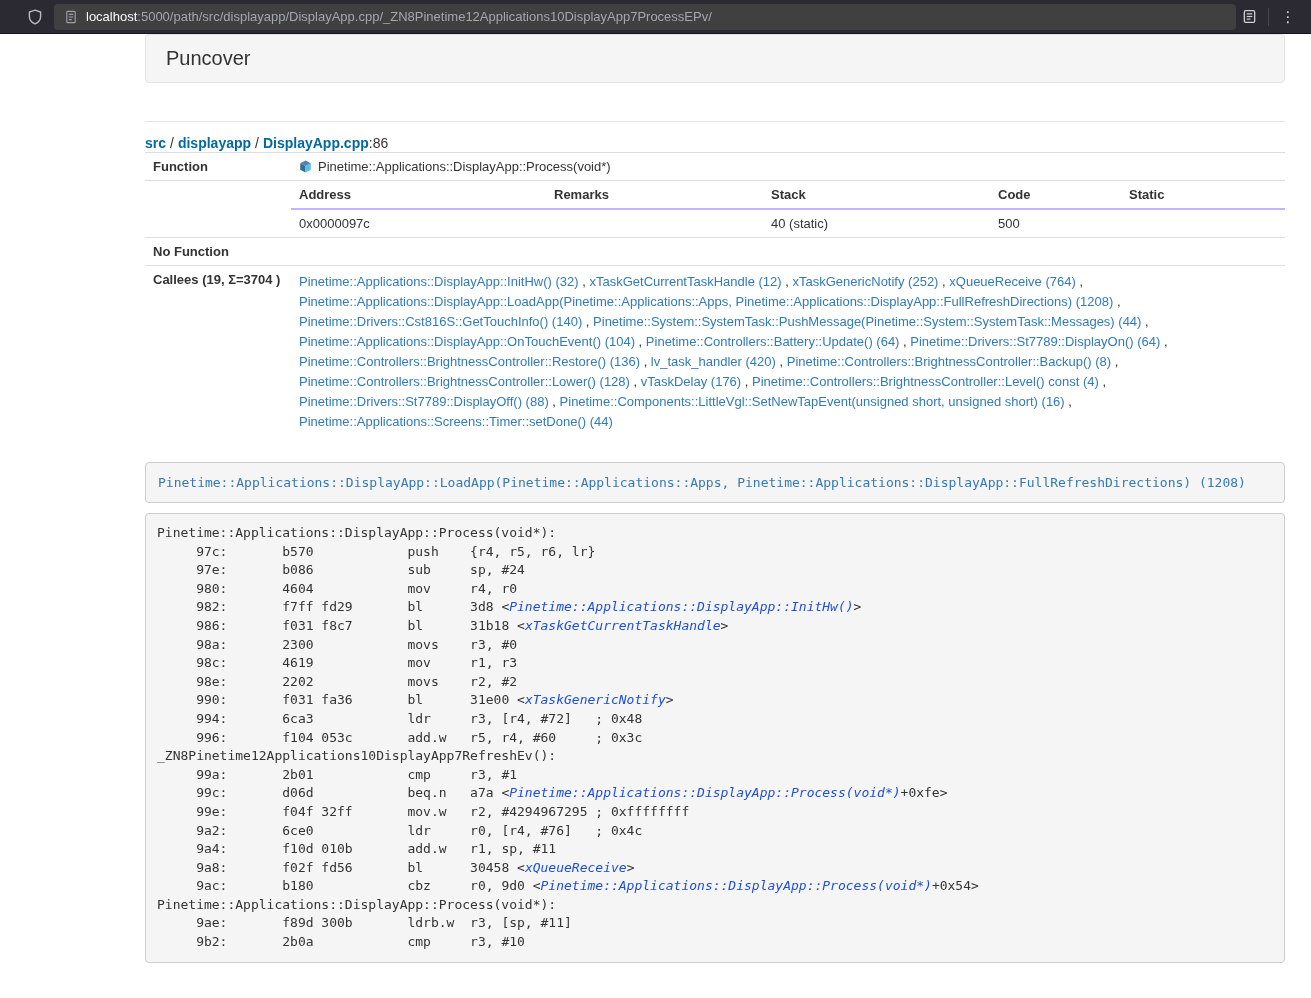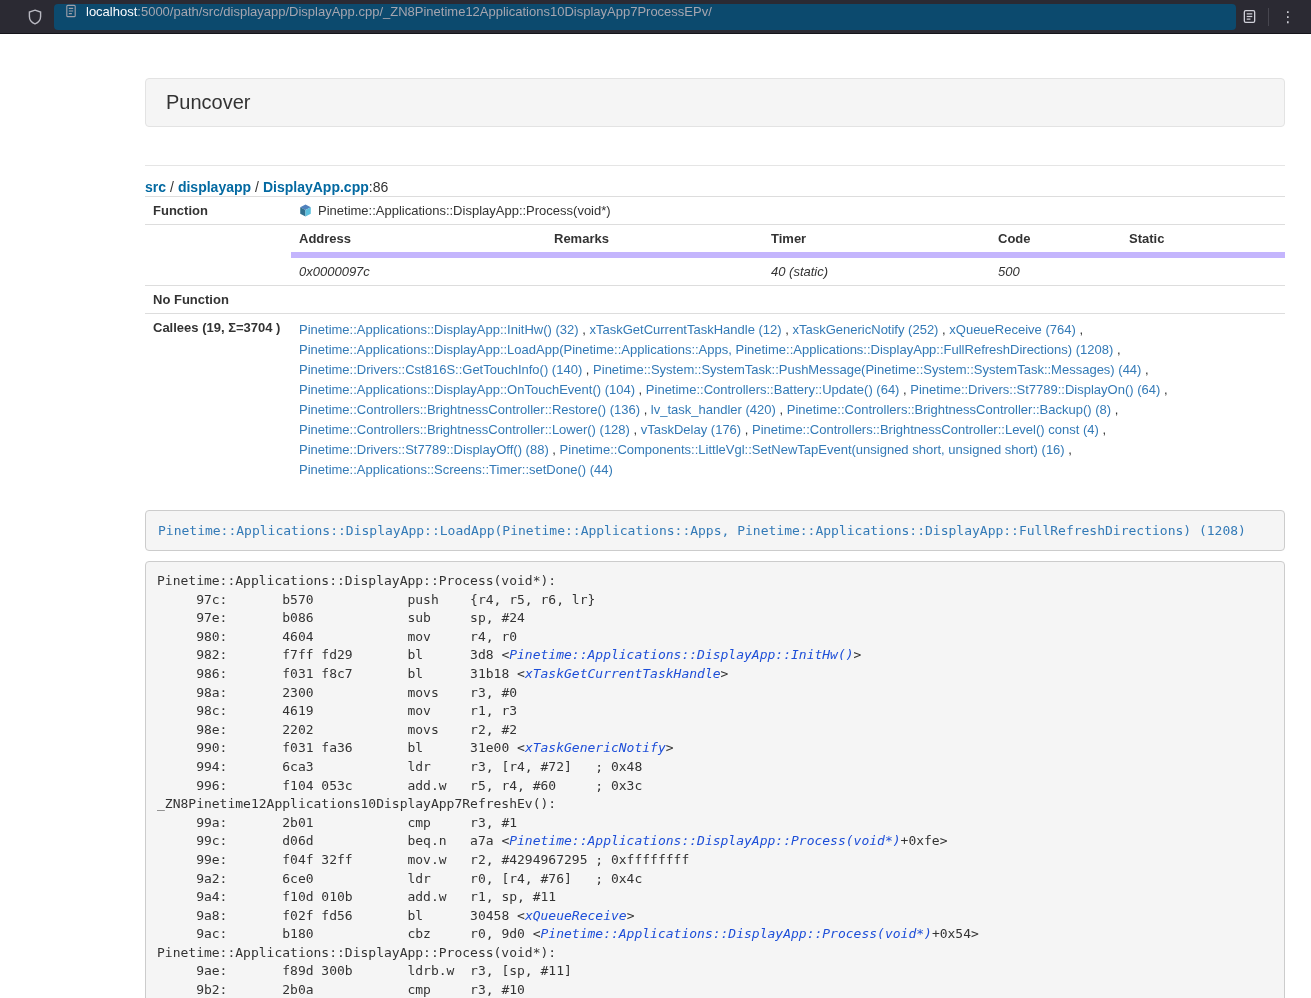--- a/index.html
+++ b/index.html
@@ -4,45 +4,45 @@
 <style>
   * { margin:0; padding:0; box-sizing:border-box; }
   html,body { background:#ffffff; }
   body { font-family:"Liberation Sans","DejaVu Sans",sans-serif; color:#333; }
   .viewport { width:1311px; height:998px; overflow:hidden; background:#ffffff; position:relative; }
 
   
   .chrome { height:34px; background:#2b2a33; border-bottom:1px solid #15141a; display:flex; align-items:center; padding:0 10px; }
   .chrome .icon-btn { display:flex; align-items:center; justify-content:center; width:26px; height:26px; border-radius:4px; cursor:pointer; flex:0 0 auto; }
   .shield-wrap { margin-left:12px; margin-right:6px; }
-  .urlbar { flex:1 1 auto; height:26px; background:#0c4a6e; border-radius:4px; display:flex; padding:0 10px; gap:8px; overflow:hidden; }
+  .urlbar { flex:1 1 auto; height:26px; background:#404040; border-radius:4px; display:flex; align-items:center; padding:0 10px; gap:8px; overflow:hidden; }
   .url-text { font-size:13px; color:#a5a5af; white-space:nowrap; overflow:hidden; }
   .url-host { color:#fbfbfe; }
   .chrome-divider { width:1px; height:18px; background:#47464f; margin:0 6px; }
   .kebab { font-size:15px; color:#d2d2da; line-height:1; }
 
   
   .container { margin-left:145px; width:1140px; }
-  .jumbotron { margin-top:44px; background:#f5f5f5; border:1px solid #e3e3e3; border-radius:4px; padding:12px 20px; font-size:20px; color:#333; }
+  .jumbotron { background:#f5f5f5; border:1px solid #e3e3e3; border-radius:4px; padding:12px 20px; font-size:20px; color:#333; }
   hr.rule { border:none; border-top:1px solid #e5e5e5; margin-top:38px; }
 
   .breadcrumb { margin-top:13px; font-size:14px; color:#333; }
   .breadcrumb a { color:#0369a1; text-decoration:none; font-weight:700; cursor:pointer; }
   .breadcrumb .sep { margin:0 4px; color:#333; }
 
   table.fn-table { width:100%; border-collapse:collapse; margin-top:1px; font-size:13px; color:#333; }
   table.fn-table > tbody > tr > th,
   table.fn-table > tbody > tr > td { border-top:1px solid #ddd; padding:6px 8px; text-align:left; vertical-align:top; }
   table.fn-table th.row-label { width:146px; font-weight:700; white-space:nowrap; }
   td.stats-cell { padding:0 !important; }
 
   table.inner-table { width:100%; border-collapse:collapse; font-size:13px; }
   table.inner-table th, table.inner-table td { padding:6px 8px; text-align:left; }
   table.inner-table thead th { font-weight:700; }
-  table.inner-table tbody td { border-top:6px solid #c4b5fd;font-style:italic; }
+  table.inner-table tbody td { border-top:2px solid #c4b5fd; }
   .col-address { width:255px; } .col-remarks { width:217px; } .col-stack { width:227px; } .col-code { width:131px; }
 
   .fn-name-wrap { display:flex; align-items:center; gap:6px; }
   .callees-cell { line-height:20px; }
   a.callee-link { color:#337ab7; text-decoration:none; cursor:pointer; }
 
   .highlight-box { margin-top:24px; border:1px solid #ccc; background:#f5f5f5; border-radius:4px; padding:10px 12px;
     font-family:"DejaVu Sans Mono","Liberation Mono",monospace; font-size:13px; line-height:19px; }
   .highlight-box a { color:#337ab7; text-decoration:none; cursor:pointer; }
 
@@ -113,21 +113,21 @@
           </td>
         </tr>
         <tr>
           <th class="row-label"></th>
           <td class="stats-cell">
             <table class="inner-table">
               <thead>
                 <tr>
                   <th class="col-address">Address</th>
                   <th class="col-remarks">Remarks</th>
-                  <th class="col-stack">Timer</th>
+                  <th class="col-stack">Stack</th>
                   <th class="col-code">Code</th>
                   <th>Static</th>
                 </tr>
               </thead>
               <tbody>
                 <tr>
                   <td>0x0000097c</td>
                   <td></td>
                   <td>40 (static)</td>
                   <td>500</td>

